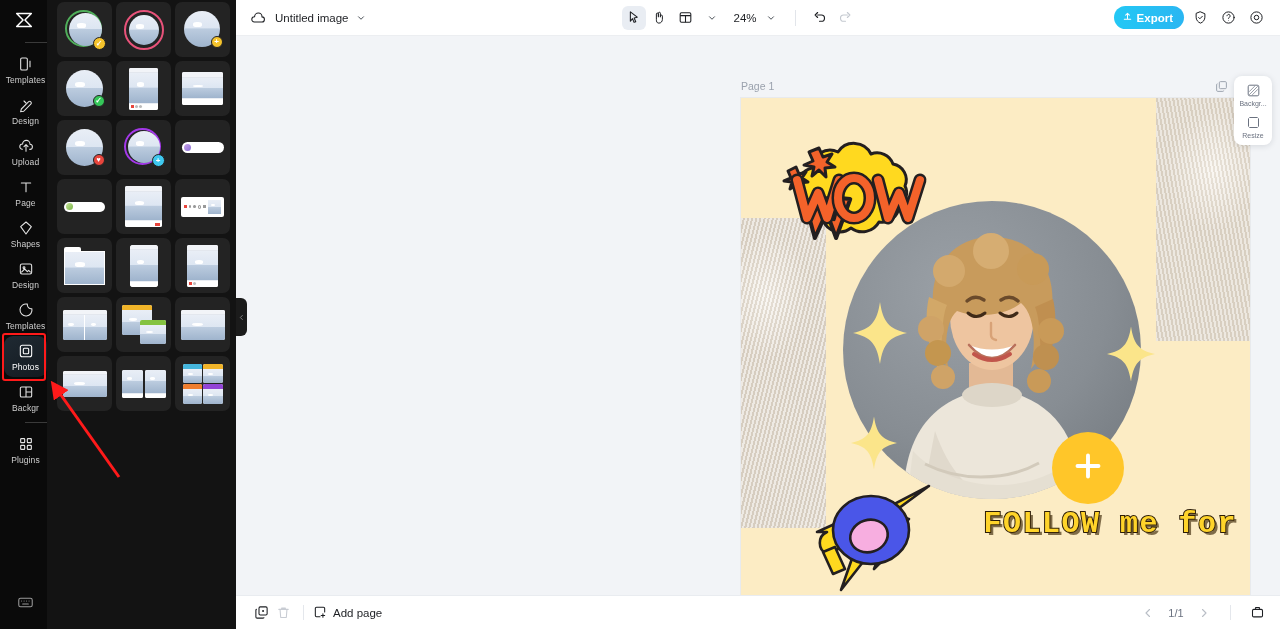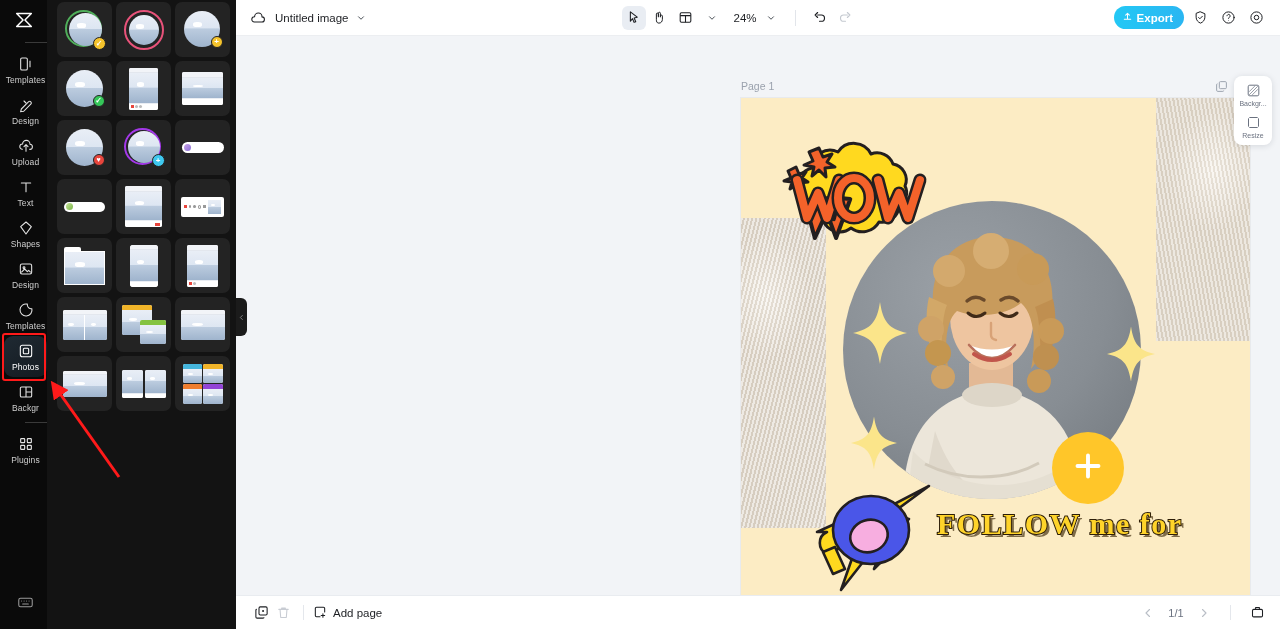--- a/index.html
+++ b/index.html
@@ -143,22 +143,22 @@
   .plus-badge {
     position: absolute; left: 311px; top: 334px; width: 72px; height: 72px; border-radius: 50%;
     background: #ffc629; display:flex; align-items:center; justify-content:center; z-index: 6;
   }
 
   .spark { position: absolute; z-index: 4; }
   .wow-wrap { position: absolute; left: 38px; top: 36px; width: 180px; height: 118px; z-index: 5; }
   .mega-wrap { position: absolute; left: 68px; top: 382px; width: 150px; height: 120px; z-index: 5; }
   .follow-text {
     position: absolute; left: 196px; top: 406px; width: 300px; z-index: 6;
-    font-family: Liberation Serif, serif; font-weight: bold;
-    font-size: 30px; line-height: 40px; color: #ffd42a; text-align: left;
+    font-family: Liberation Mono, monospace; font-weight: bold;
+    font-size: 30px; line-height: 40px; color: #ffd42a; text-align: right;
     letter-spacing: 1.5px;
     -webkit-text-stroke: 2px #2b1c06;
     paint-order: stroke fill;
     text-shadow: 3px 3px 0 rgba(60,40,8,.65);
   }
   .follow-text .l2 { letter-spacing: 1px; }
 
   
   .ph { background: linear-gradient(180deg,#e9eef6 0%, #dde6f2 48%, #bcccdf 49%, #9fb4cd 100%); position: relative; }
   .ph::after {
@@ -214,21 +214,21 @@
       </span>
       <span class="ri-lbl">Upload</span>
     </div>
 
     <div class="rail-item">
       <span class="ri-ico">
         <svg width="16" height="16" viewBox="0 0 24 24" fill="none" stroke="#e4e4e4" stroke-width="1.6" stroke-linecap="round">
           <path d="M5 6h14M12 6v13"></path>
         </svg>
       </span>
-      <span class="ri-lbl">Text</span>
+      <span class="ri-lbl">Page</span>
     </div>
 
     <div class="rail-item">
       <span class="ri-ico">
         <svg width="16" height="16" viewBox="0 0 24 24" fill="none" stroke="#e4e4e4" stroke-width="1.6" stroke-linejoin="round">
           <path d="M12 3l8 7-8 11-8-11z"></path>
         </svg>
       </span>
       <span class="ri-lbl">Shapes</span>
     </div>

